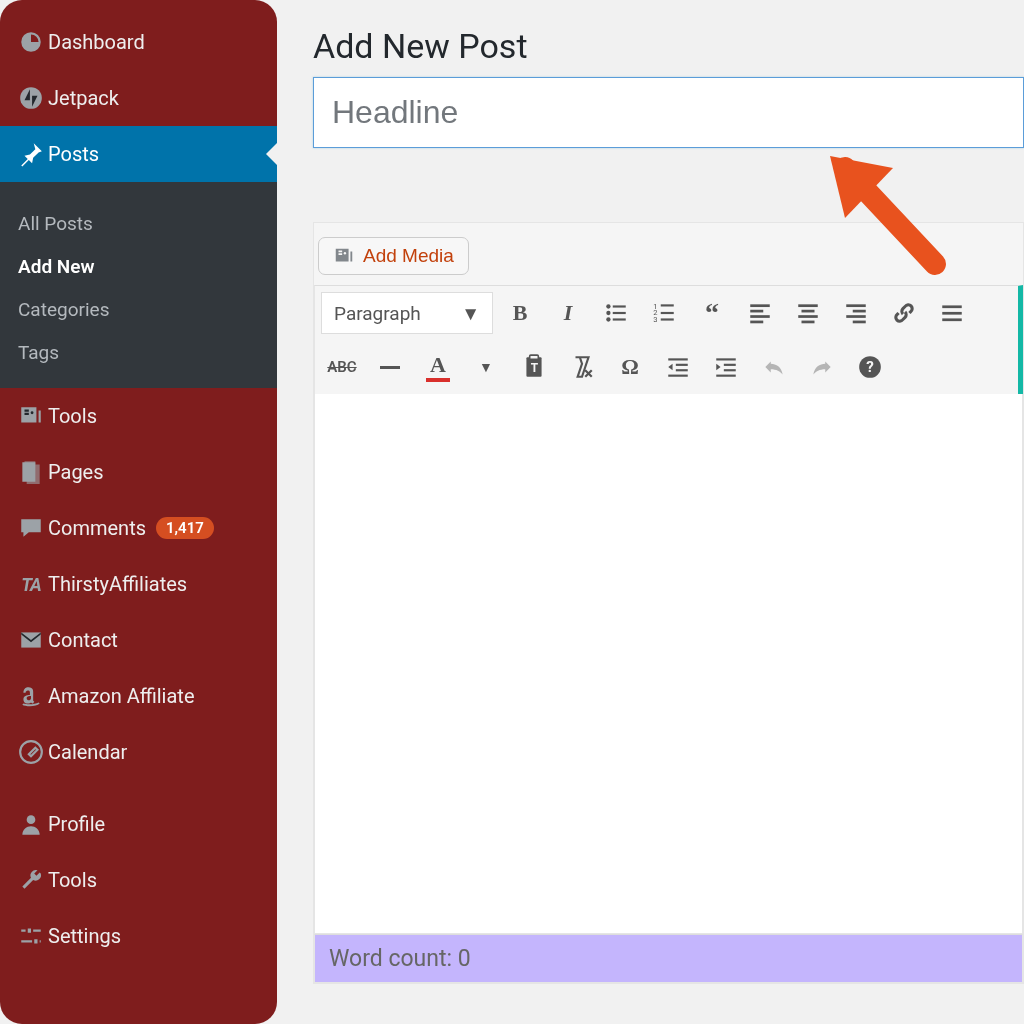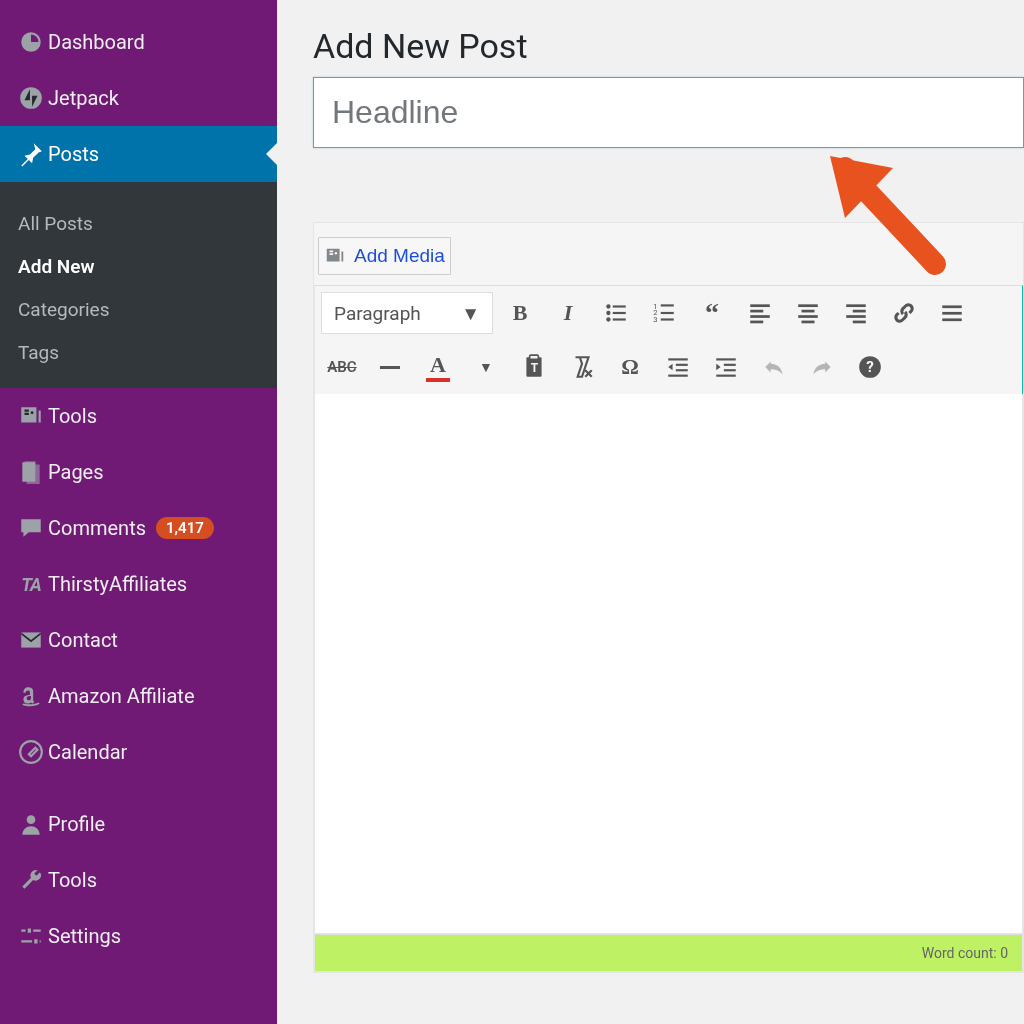--- a/index.html
+++ b/index.html
@@ -9,27 +9,28 @@
   height: 1024px;
   overflow: hidden;
   display: flex;
   background: #f1f1f1;
   color: #444;
 }
 
 
 .sidebar {
   width: 277px;
-  background: #701a75;
+  background: #7f1d1d;
   color: #eee;
   flex-shrink: 0;
   padding-top: 14px;
   font-size: 20px;
   position: relative;
   height: 100%;
+  border-radius: 22px;
 }
 .side-item {
   display: flex;
   align-items: center;
   padding: 13px 14px 13px 16px;
   cursor: pointer;
   color: #eee;
   position: relative;
 }
 .side-item .icon {
@@ -133,38 +134,38 @@
   border: 1px solid #e5e5e5;
 }
 .media-row {
   padding: 14px 4px 10px 4px;
 }
 .add-media-btn {
   display: inline-flex;
   align-items: center;
   background: #f7f7f7;
   border: 1px solid #ccc;
-  border-radius: 1px;
-  padding: 7px 5px;
+  border-radius: 7px;
+  padding: 7px 14px;
   font-size: 19px;
-  color: #1d4ed8;
+  color: #c2410c;
   cursor: pointer;
 }
 .add-media-btn .mi {
   width: 22px; height: 22px;
   margin-right: 8px;
   color: #82878c;
   display:inline-flex; align-items:center; justify-content:center;
 }
 
 .toolbar {
   border-top: 1px solid #ddd;
   background: #f5f5f5;
   border-left: 1px solid #e5e5e5;
-  border-right: 1px solid #14b8a6;
+  border-right: 5px solid #14b8a6;
 }
 .tb-row {
   display: flex;
   align-items: center;
   padding: 6px 6px;
   gap: 6px;
 }
 .format-select {
   width: 172px;
   height: 42px;
@@ -195,27 +196,26 @@
 .hr { height:3px; width:20px; background:#555; display:block; }
 
 .canvas {
   background: #fff;
   border: 1px solid #e5e5e5;
   border-top: none;
   height: 540px;
 }
 
 .status-bar {
-  background: #bef264;
+  background: #c4b5fd;
   border: 1px solid #e5e5e5;
   border-top: 1px solid #ddd;
   padding: 10px 14px;
-  font-size: 14px;
+  font-size: 23px;
   color: #666;
-  text-align: right;
 }
 </style>
 </head>
 <body>
 
 <nav class="sidebar">
 
   <div class="side-item">
     <span class="icon">
       <svg viewBox="0 0 24 24">

